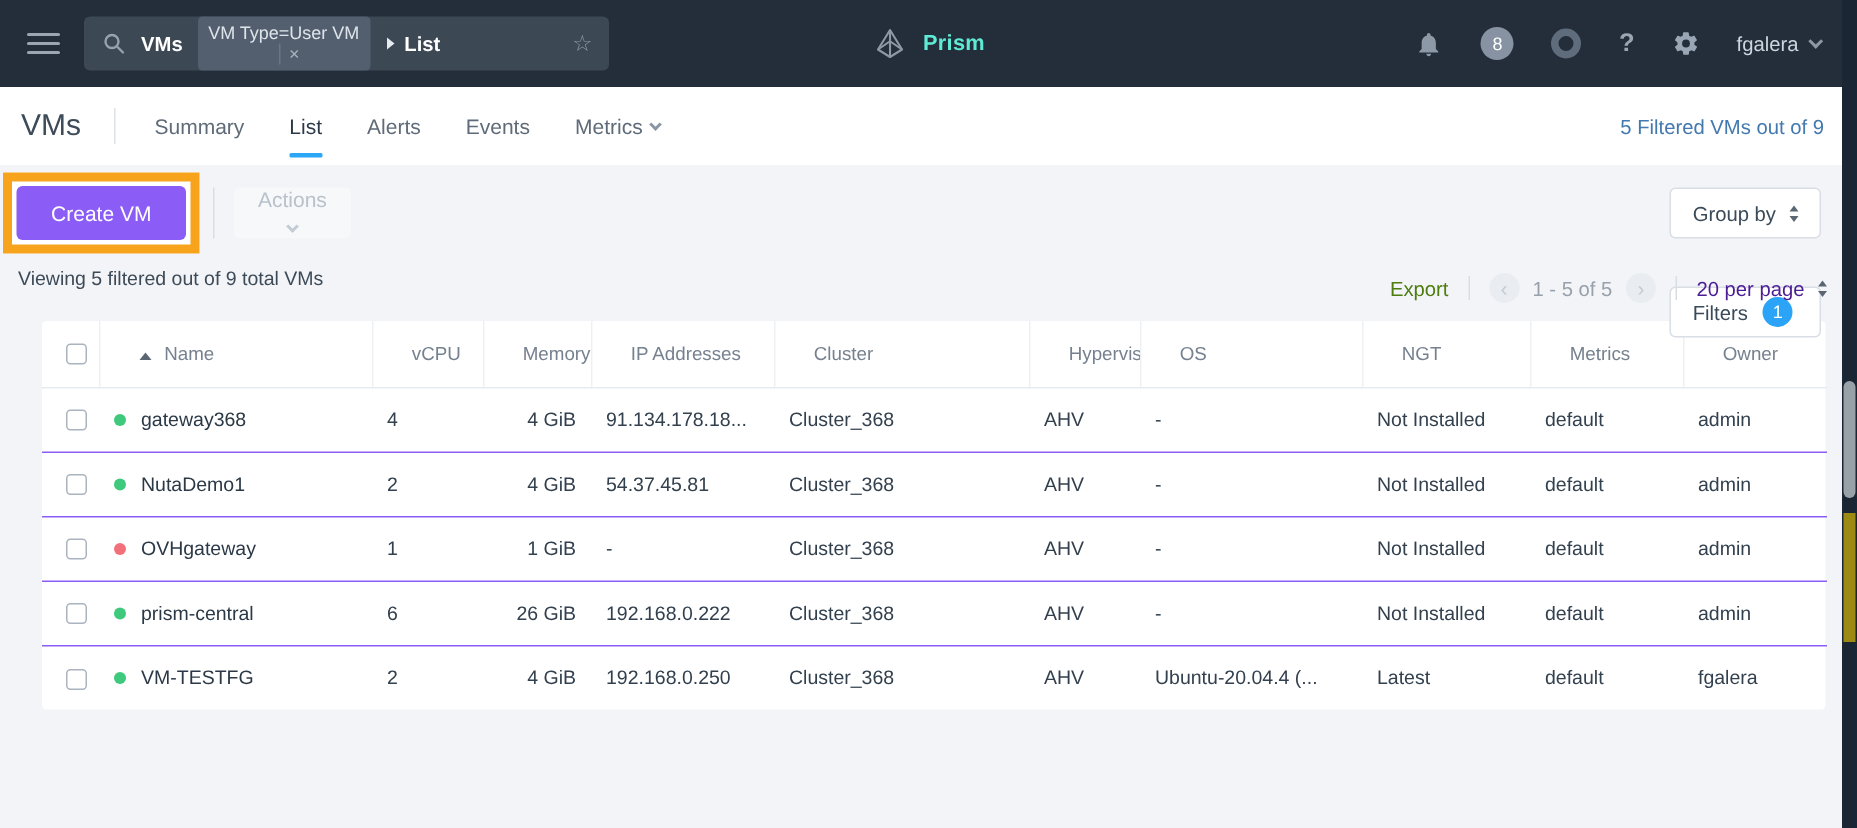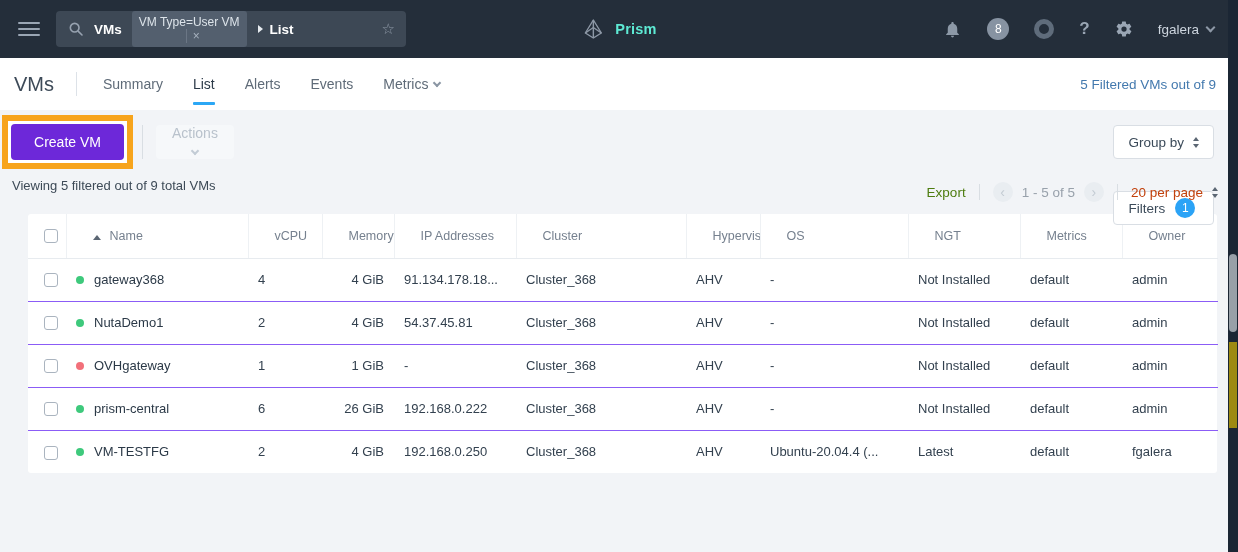--- a/index.html
+++ b/index.html
@@ -46,21 +46,21 @@
     display:flex; align-items:center; cursor:pointer; gap:6px; }
   .tab.active { color:#2c3a48; }
   .tab.active::after { content:""; position:absolute; left:0; right:0; bottom:5px; height:3px;
     background:#2ba7f5; border-radius:1px; }
   .tab .chev { border-color:#8a96a3; width:6px; height:6px; margin-top:-2px; }
   .filtered-summary { position:absolute; right:22px; color:#4379ae; font-size:13.5px; }
 
   
   .toolbar { height:64px; display:flex; align-items:center; padding:0 24px 0 2px; }
   .hl-box { border:6px solid #f7a41c; background:#fff; padding:3px; display:inline-block; }
-  .btn-create { background:#6d28d9; color:#fff; border:none; border-radius:4px; font-size:14px;
+  .btn-create { background:#8b5cf6; color:#fff; border:none; border-radius:4px; font-size:14px;
     width:113px; height:36px; cursor:pointer; font-family:inherit; }
   .toolbar-divider { width:1px; height:34px; background:#d9dee3; margin-left:9px; }
   .btn-actions { background:#f6f8fa; color:#b9c2cc; border:none; border-radius:4px; font-size:14px;
     height:34px; padding:0 16px; display:flex; align-items:center; gap:9px; margin-left:13px; font-family:inherit;flex-direction:column; }
   .btn-actions .chev { border-color:#c3ccd5; width:6px; height:6px; margin-top:-2px; }
   .toolbar-right { margin-left:auto; display:flex; gap:32px;flex-direction:column; }
   .btn-light { background:#fff; border:1px solid #d9dee4; border-radius:4px; height:34px; padding:0 14px;
     font-size:13.5px; color:#3b4a59; display:flex; align-items:center; cursor:pointer; font-family:inherit; }
   .updown { display:inline-flex; flex-direction:column; gap:3px; margin-left:9px; }
   .updown i { display:block; width:0; height:0; border-left:3.5px solid transparent; border-right:3.5px solid transparent; }
@@ -72,21 +72,21 @@
   
   .status-row { height:32px; display:flex; padding:4px 20px 0 12px; }
   .viewing { font-size:13px; color:#3d4a57; }
   .status-right { margin-left:auto; display:flex; align-items:center; gap:13px; }
   .export { font-size:13.5px; color:#4d7c0f; cursor:pointer; }
   .sr-divider { width:1px; height:16px; background:#d9dee3; }
   .pager { display:flex; align-items:center; gap:9px; }
   .pg-btn { width:20px; height:20px; border-radius:50%; background:#e9edf1; color:#c3cbd3;
     display:flex; align-items:center; justify-content:center; font-size:14px; line-height:1; cursor:default; }
   .pg-range { color:#98a1ab; font-size:13.5px; }
-  .page-size { font-size:13.5px; color:#c2410c; display:flex; align-items:center; cursor:pointer; }
+  .page-size { font-size:13.5px; color:#4c1d95; display:flex; align-items:center; cursor:pointer; }
 
   
   .table-wrap { margin:8px 21px 0 28px; background:#fff; border-radius:3px; }
   table { width:100%; border-collapse:collapse; table-layout:fixed; font-size:13px; color:#33414f; }
   thead th { height:44px; font-weight:normal; color:#76818f; font-size:12.5px; text-align:left;
     border-bottom:1px solid #e7ebef; border-right:1px solid #eef1f4; padding:0 26px;
     white-space:nowrap; overflow:hidden; }
   thead th:last-child { border-right:none; }
   tbody td { height:43px; border-bottom:1px solid #8b5cf6; padding:0 10px; white-space:nowrap; overflow:hidden; }
   tbody tr:last-child td { border-bottom:none; }

